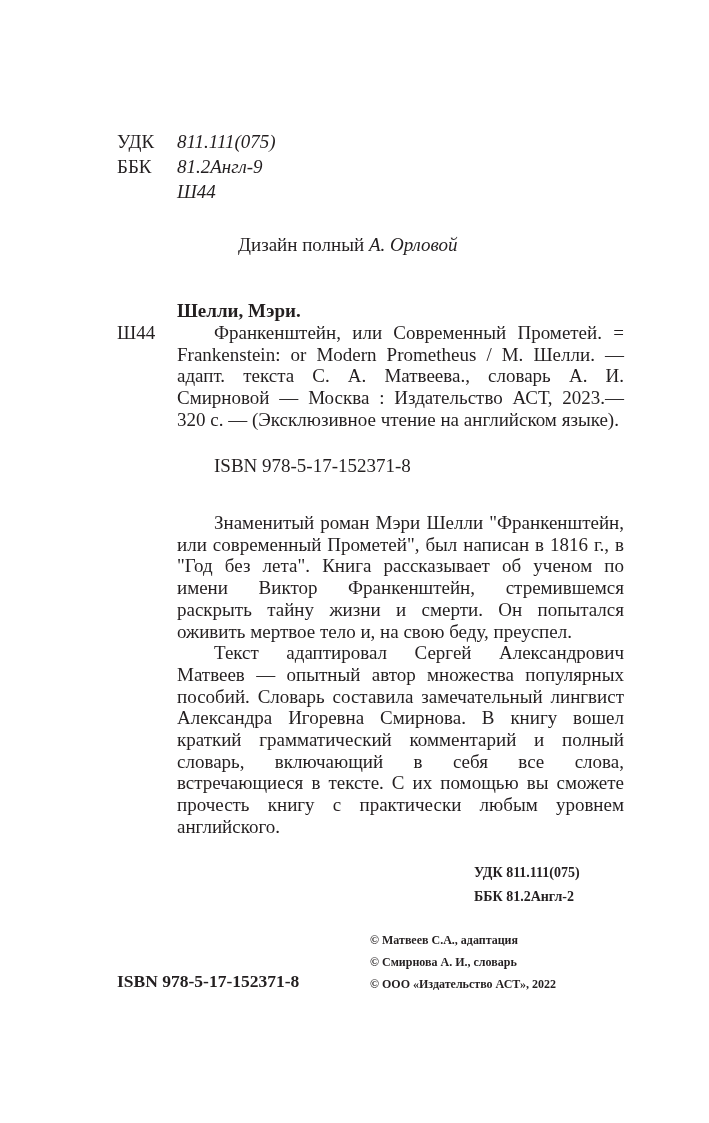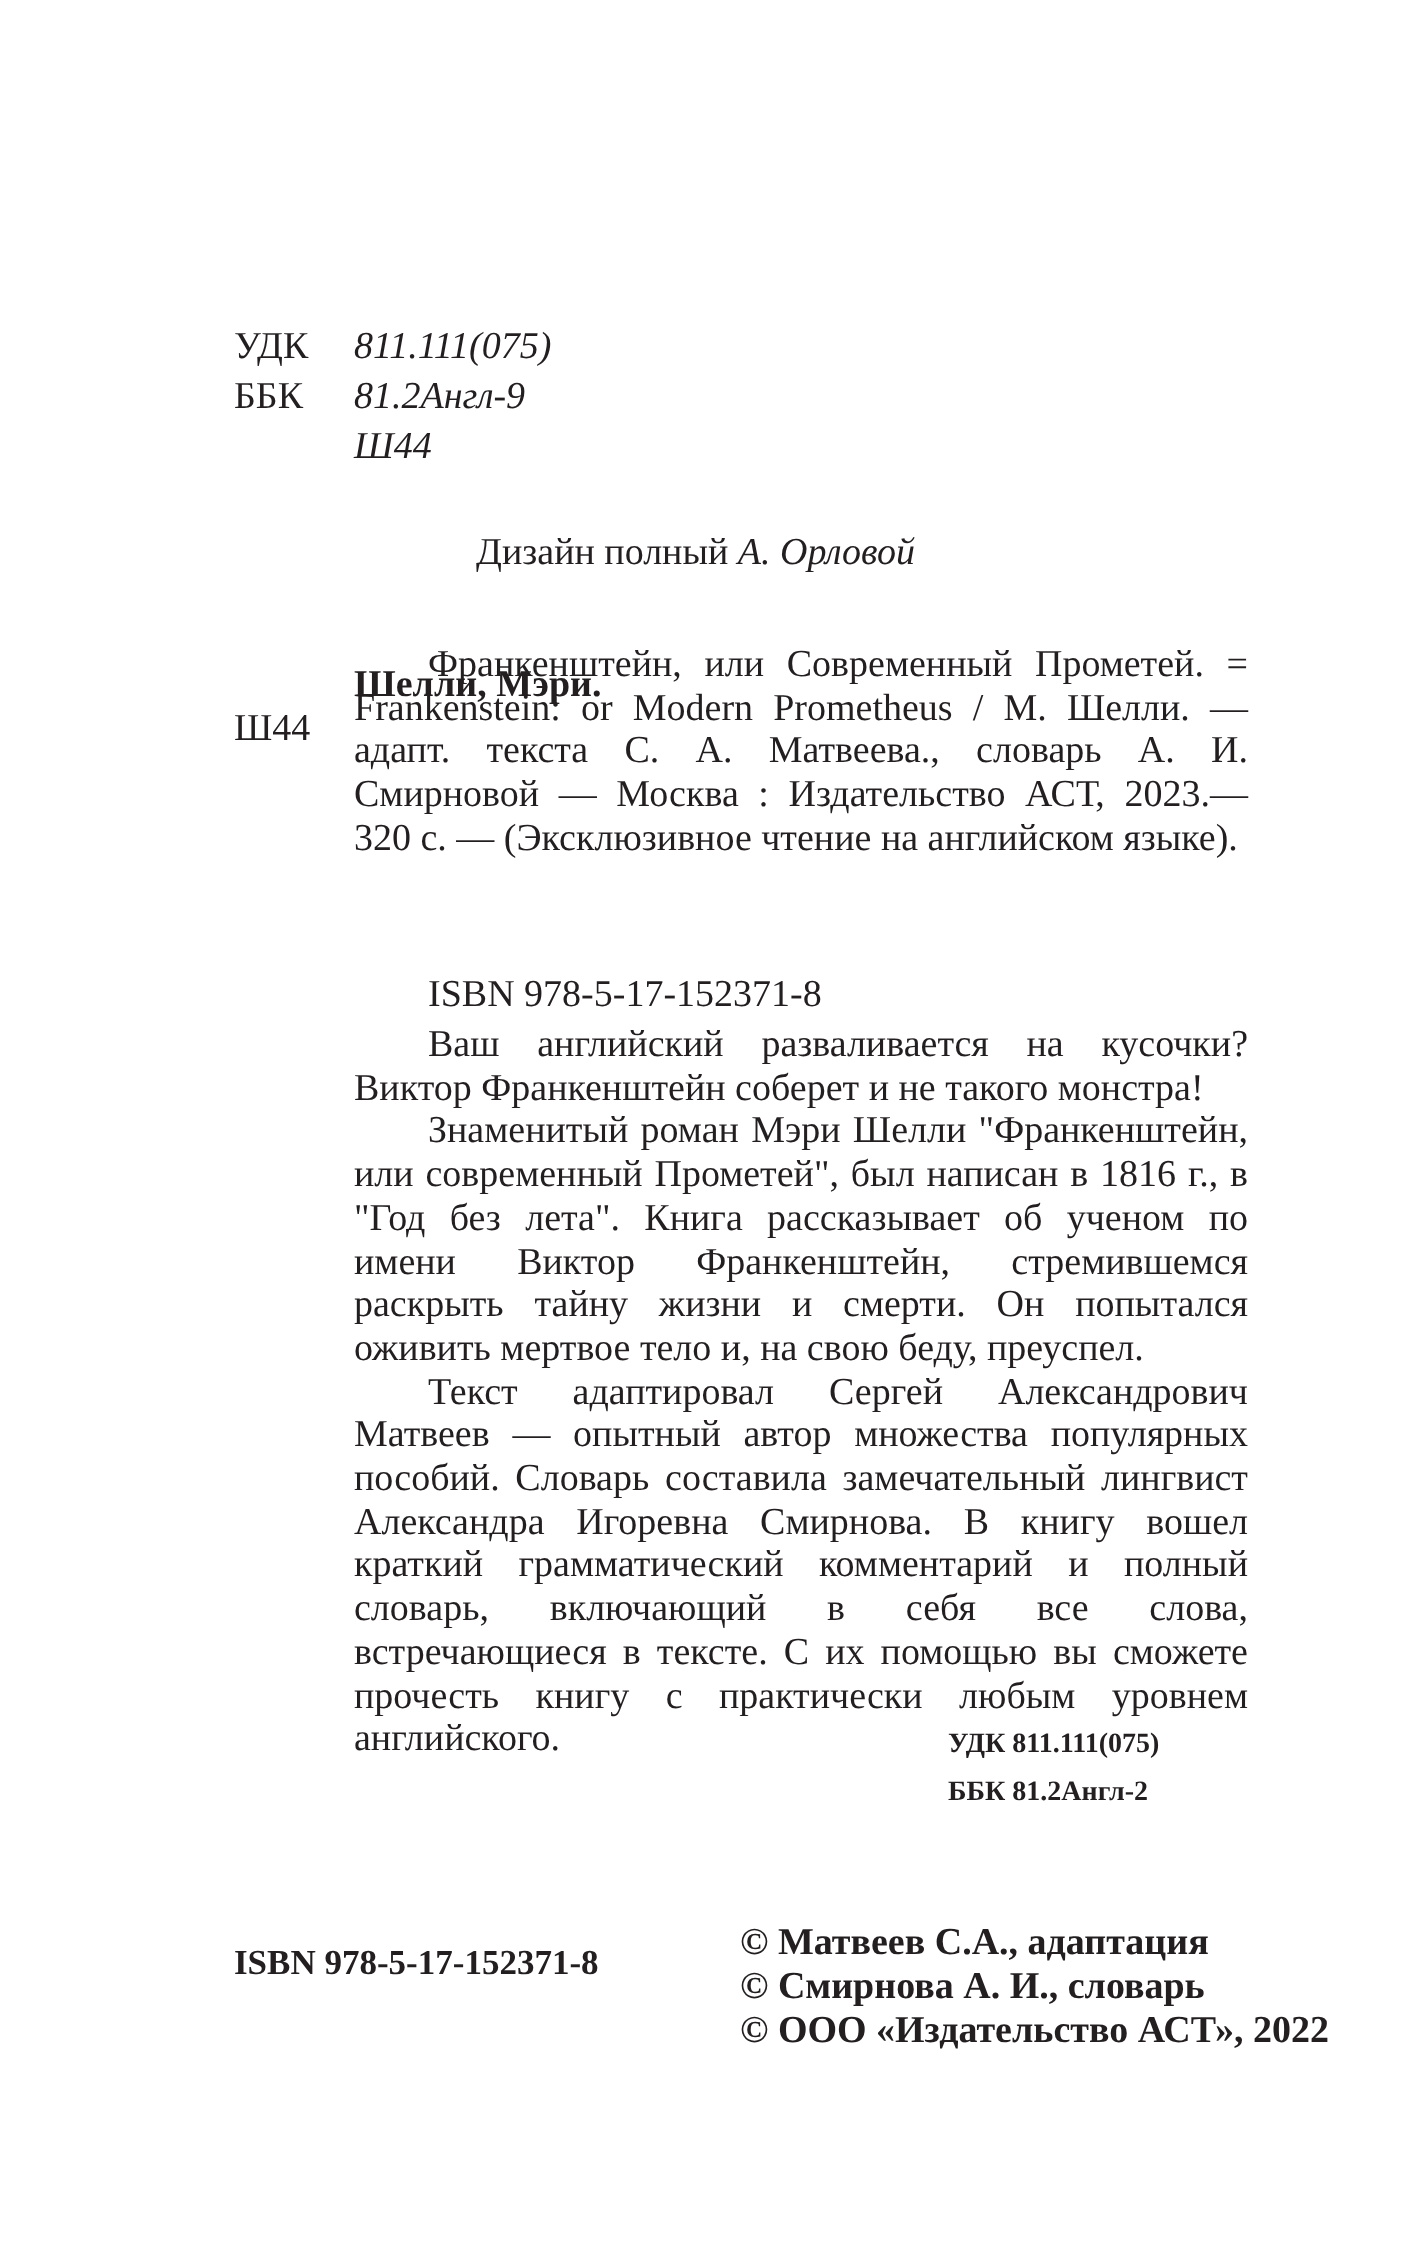--- a/index.html
+++ b/index.html
@@ -2,35 +2,35 @@
 <html><head>
   <meta charset="utf-8">
   <style>
     html, body { margin: 0; padding: 0; background: #ffffff; }
     body {
       width: 709px; height: 1123px; position: relative; overflow: hidden;
       font-family: "Liberation Serif", "DejaVu Serif", serif;
       color: #231f20;
       font-size: 19px;
     }
-    .abs { position: absolute; white-space: nowrap; line-height: 22px; margin-top: 32px; }
+    .abs { position: absolute; white-space: nowrap; line-height: 22px; }
     .label { position: absolute; left: 117px; }
     .code { position: absolute; left: 177px; font-style: italic; }
     .italic { font-style: italic; }
     .bold { font-weight: bold; }
     .block {
       position: absolute; left: 177px; width: 447px;
       line-height: 21.7px; text-align: justify;
       white-space: normal;
     }
     .block p { margin: 0; text-indent: 37px; text-align: justify; }
     .bib { text-indent: 37px; }
     .isbn-line { position: absolute; left: 214px; }
     .right-bold { position: absolute; left: 474px; font-weight: bold; font-size: 14px; line-height: 22px; }
-    .copyright { position: absolute; left: 370px; font-weight: bold; font-size: 19px; line-height: 22px; white-space: nowrap; margin-top: 32px; }
+    .copyright { position: absolute; left: 370px; font-weight: bold; font-size: 12px; line-height: 22px; white-space: nowrap; }
     .bottom-isbn { position: absolute; left: 117px; font-weight: bold; font-size: 17.5px; white-space: nowrap; }
   </style>
 </head>
 <body>
 
 <div class="abs label" style="top:131px;">УДК</div>
 <div class="abs code" style="top:131px;">811.111(075)</div>
 <div class="abs label" style="top:156px;">ББК</div>
 <div class="abs code" style="top:156px;">81.2Англ-9</div>
 <div class="abs code" style="top:181px;">Ш44</div>
@@ -38,21 +38,20 @@
 <div class="abs" style="top:234px; left:238px;">
   <span>Дизайн полный </span><span class="italic">А. Орловой</span>
 </div>
 
 <div class="abs bold" style="top:300px; left:177px;">Шелли, Мэри.</div>
 <div class="abs label" style="top:322px;">Ш44</div>
 <div class="block bib" style="top:322px;">Франкенштейн, или Современный Прометей. = Frankenstein: or Modern Prometheus / М. Шелли. — адапт. текста С. А. Матвеева., словарь А. И. Смирновой — Москва : Издательство АСТ, 2023.— 320 с. — (Эксклюзивное чтение на английском языке).</div>
 <div class="abs isbn-line" style="top:455px;">ISBN 978-5-17-152371-8</div>
 
 <div class="block" style="top:512px;">
-  <p>Ваш английский разваливается на кусочки? Виктор Франкенштейн соберет и не такого монстра!</p>
   <p>Знаменитый роман Мэри Шелли "Франкенштейн, или современный Прометей", был написан в 1816 г., в "Год без лета". Книга рассказывает об ученом по имени Виктор Франкенштейн, стремившемся раскрыть тайну жизни и смерти. Он попытался оживить мертвое тело и, на свою беду, преуспел.</p>
   <p>Текст адаптировал Сергей Александрович Матвеев — опытный автор множества популярных пособий. Словарь составила замечательный лингвист Александра Игоревна Смирнова. В книгу вошел краткий грамматический комментарий и полный словарь, включающий в себя все слова, встречающиеся в тексте. С их помощью вы сможете прочесть книгу с практически любым уровнем английского.</p>
 </div>
 
 <div class="right-bold" style="top:862px;">УДК 811.111(075)</div>
 <div class="right-bold" style="top:886px;">ББК 81.2Англ-2</div>
 
 <div class="copyright" style="top:929px;">© Матвеев С.А., адаптация</div>
 <div class="copyright" style="top:951px;">© Смирнова А. И., словарь</div>
 <div class="copyright" style="top:973px;text-align:right;">© ООО «Издательство АСТ», 2022</div>

